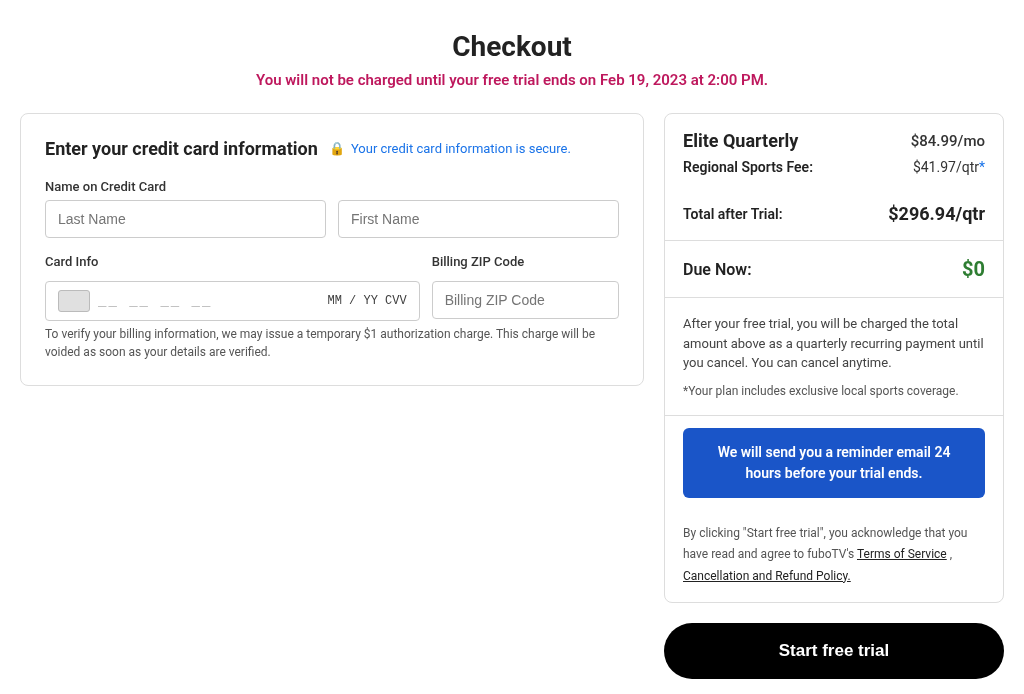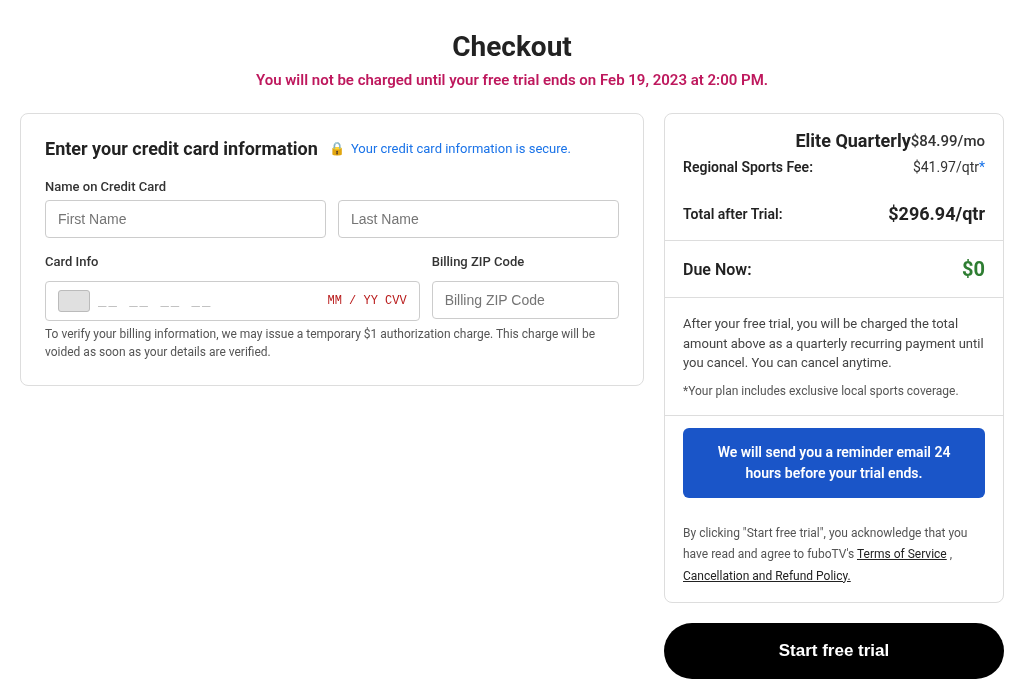--- a/index.html
+++ b/index.html
@@ -110,21 +110,21 @@
       flex-shrink: 0;
     }
     .card-number-placeholder {
       flex: 1;
       font-size: 14px;
       color: #aaa;
       letter-spacing: 2px;
     }
     .card-expiry-cvv {
       font-size: 12px;
-      color: #b91c1c;
+      color: #404040;
       flex-shrink: 0;
     }
     .zip-input {
       width: 100%;
       padding: 10px 12px;
       border: 1px solid #ccc;
       border-radius: 4px;
       font-size: 14px;
       color: #999;
       outline: none;
@@ -149,21 +149,21 @@
       border-radius: 8px;
       overflow: hidden;
       margin-bottom: 16px;
     }
     .summary-top {
       padding: 16px 18px;
       border-bottom: 1px solid #ddd;
     }
     .plan-row {
       display: flex;
-      justify-content: flex-end;
+      justify-content: space-between;
       align-items: center;
       margin-bottom: 8px;
     }
     .plan-name {
       font-size: 18px;
       font-weight: 700;
     }
     .plan-price {
       font-size: 15px;
       font-weight: 500;
@@ -299,22 +299,22 @@
       <div class="cc-header">
         <span class="cc-header-title">Enter your credit card information</span>
         <span class="secure-badge">
           <span class="lock-icon">🔒</span>
           <span>Your credit card information is secure.</span>
         </span>
       </div>
 
       <div class="field-label">Name on Credit Card</div>
       <div class="name-row">
+        <input type="text" placeholder="Last Name" style="">
         <input type="text" placeholder="First Name" style="">
-        <input type="text" placeholder="Last Name" style="">
       </div>
 
       <div class="two-col-labels">
         <span class="field-label">Card Info</span>
         <span class="field-label-zip">Billing ZIP Code</span>
       </div>
       <div class="card-zip-row">
         <div class="card-info-section">
           <div class="card-input-wrapper">
             <div class="card-chip"></div>

